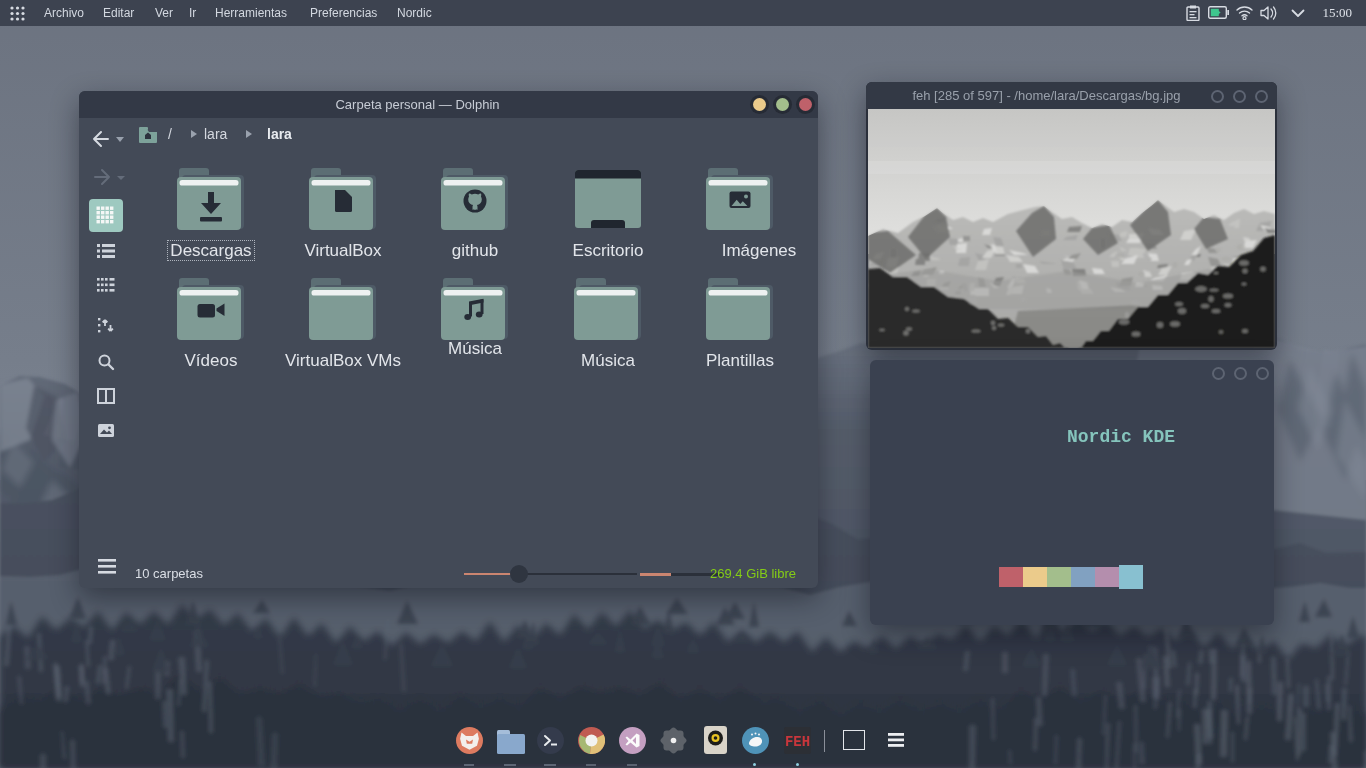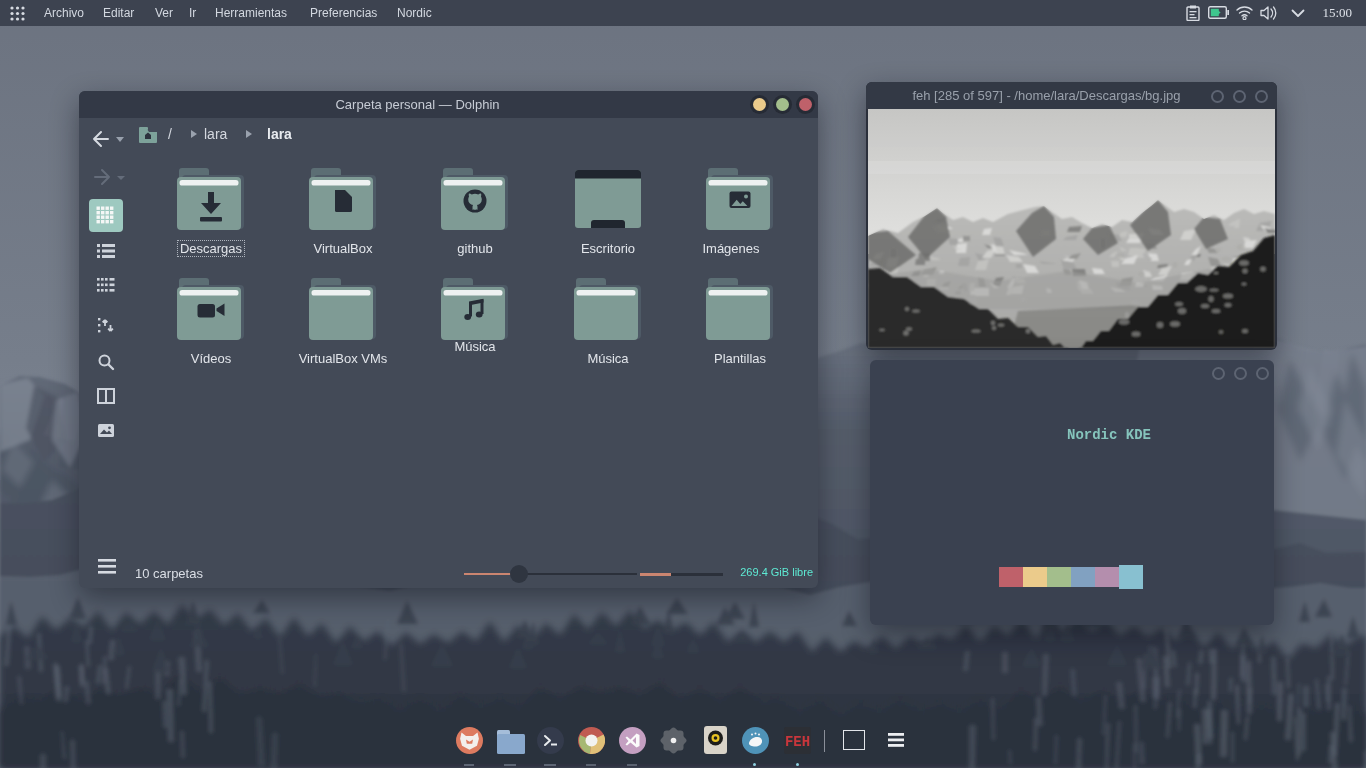--- a/index.html
+++ b/index.html
@@ -17,27 +17,27 @@
   
   .win { position:absolute; border-radius:6px; box-shadow:0 10px 28px rgba(10,14,22,.45); }
   .tbar { position:absolute; left:0; top:0; width:100%; color:#99a0ab; font-size:13px; text-align:center;
     border-radius:6px 6px 0 0; }
   .ring { position:absolute; width:13px; height:13px; border-radius:50%; border:2px solid #5d6472; }
 
   
   #dolphin { left:79px; top:91px; width:739px; height:497px; background:#434a57; }
   #dolphin .tbar { height:27px; line-height:27px; background:#333946; color:#c7ccd5; }
   .tl { position:absolute; top:7px; width:13px; height:13px; border-radius:50%; box-shadow:0 0 0 3px #262b35; }
-  .flabel { position:absolute; width:120px; text-align:center; font-size:13px; color:#e2e5ea; }
+  .flabel { position:absolute; width:120px; text-align:center; font-size:17px; color:#e2e5ea; }
   .ficon { position:absolute; width:68px; height:66px; }
 
   
   #konsole { left:870px; top:360px; width:404px; height:265px; background:#3a4150; }
   #konsole .tbar { height:25px; line-height:25px; background:#343a47; }
-  .mono { position:absolute; font-family:"Liberation Mono", monospace; font-weight:bold; white-space:pre; font-size:14px;padding-left:36px; }
+  .mono { position:absolute; font-family:"Liberation Mono", monospace; font-weight:bold; white-space:pre; font-size:18px;padding-left:36px; }
 
   
   #feh { left:866px; top:66px; width:411px; height:268px; background:#2b303b;margin-top:16px; }
   #feh .tbar { height:27px; line-height:27px; background:#333945; }
 
   
   #dock { position:absolute; left:440px; top:712px; width:490px; height:56px; }
 </style>
 </head>
 <body>
@@ -475,21 +475,21 @@
           <rect y="12" width="18" height="2.6"></rect>
         </g>
     </svg>
 
     <span class="abs" style="left:56px;top:475px;font-size:13px;color:#dbdfe6">10 carpetas</span>
     <div class="abs" style="left:385px;top:482px;width:56px;height:2px;background:#cb8570"></div>
     <div class="abs" style="left:448px;top:482px;width:110px;height:2px;background:#2b303a"></div>
     <div class="abs" style="left:431px;top:474px;width:18px;height:18px;border-radius:50%;background:#2f3540"></div>
     <div class="abs" style="left:561px;top:482px;width:31px;height:3px;background:#cb8570"></div>
     <div class="abs" style="left:592px;top:482px;width:52px;height:3px;background:#2b303a"></div>
-    <span class="abs" style="left:614px;top:475px;width:120px;text-align:right;font-size:11px;color:#5eead4;white-space:nowrap">269.4 GiB libre</span>
+    <span class="abs" style="left:614px;top:475px;width:120px;text-align:center;font-size:13px;color:#84cc16;white-space:nowrap">269.4 GiB libre</span>
 
     <svg class="ficon" style="left:98px;top:77px" viewBox="0 0 68 66">
         <use href="#fold"></use>
       <path fill="#262c36" d="M31 24h6v11h7l-10 11-10-11h7z"></path>
         <rect x="23" y="49" width="22" height="4.5" rx="1" fill="#262c36"></rect>
     </svg>
     <div class="flabel" style="left:72px;top:150px"><span style="outline:1px dotted #aeb4bd;padding:0 2px">Descargas</span></div>
     <svg class="ficon" style="left:230px;top:77px" viewBox="0 0 68 66">
         <use href="#fold"></use>
       <path fill="#262c36" d="M26 22h10l7 7v13.5a1.5 1.5 0 0 1-1.5 1.5h-14a1.5 1.5 0 0 1-1.5-1.5z"></path>
@@ -506,21 +506,21 @@
       <path d="M1 5a3 3 0 0 1 3-3h60a3 3 0 0 1 3 3v5.5H1z" fill="#20262f"></path>
       <path d="M17 55a3 3 0 0 1 3-3h28a3 3 0 0 1 3 3v5H17z" fill="#20262f"></path>
     </svg>
     <div class="flabel" style="left:469px;top:150px">Escritorio</div>
     <svg class="ficon" style="left:627px;top:77px" viewBox="0 0 68 66">
         <use href="#fold"></use>
       <rect x="23.5" y="23.5" width="21" height="16.5" rx="2" fill="#262c36"></rect>
       <path fill="#7f9b95" d="M25.5 38l5.2-6.2 3.6 4.1 2.5-2.6 4.6 4.7z"></path>
       <circle cx="40" cy="28.5" r="2" fill="#7f9b95"></circle>
     </svg>
-    <div class="flabel" style="left:592px;top:150px">Imágenes</div>
+    <div class="flabel" style="left:620px;top:150px">Imágenes</div>
 
     <svg class="ficon" style="left:98px;top:187px" viewBox="0 0 68 66">
         <use href="#fold"></use>
       <rect x="20.5" y="26" width="17.5" height="13.5" rx="2.5" fill="#262c36"></rect>
       <path d="M39.5 30.5l8-5v12.5l-8-5z" fill="#262c36"></path>
     </svg>
     <div class="flabel" style="left:72px;top:260px">Vídeos</div>
     <svg class="ficon" style="left:230px;top:187px" viewBox="0 0 68 66">
         <use href="#fold"></use>
       </svg>

